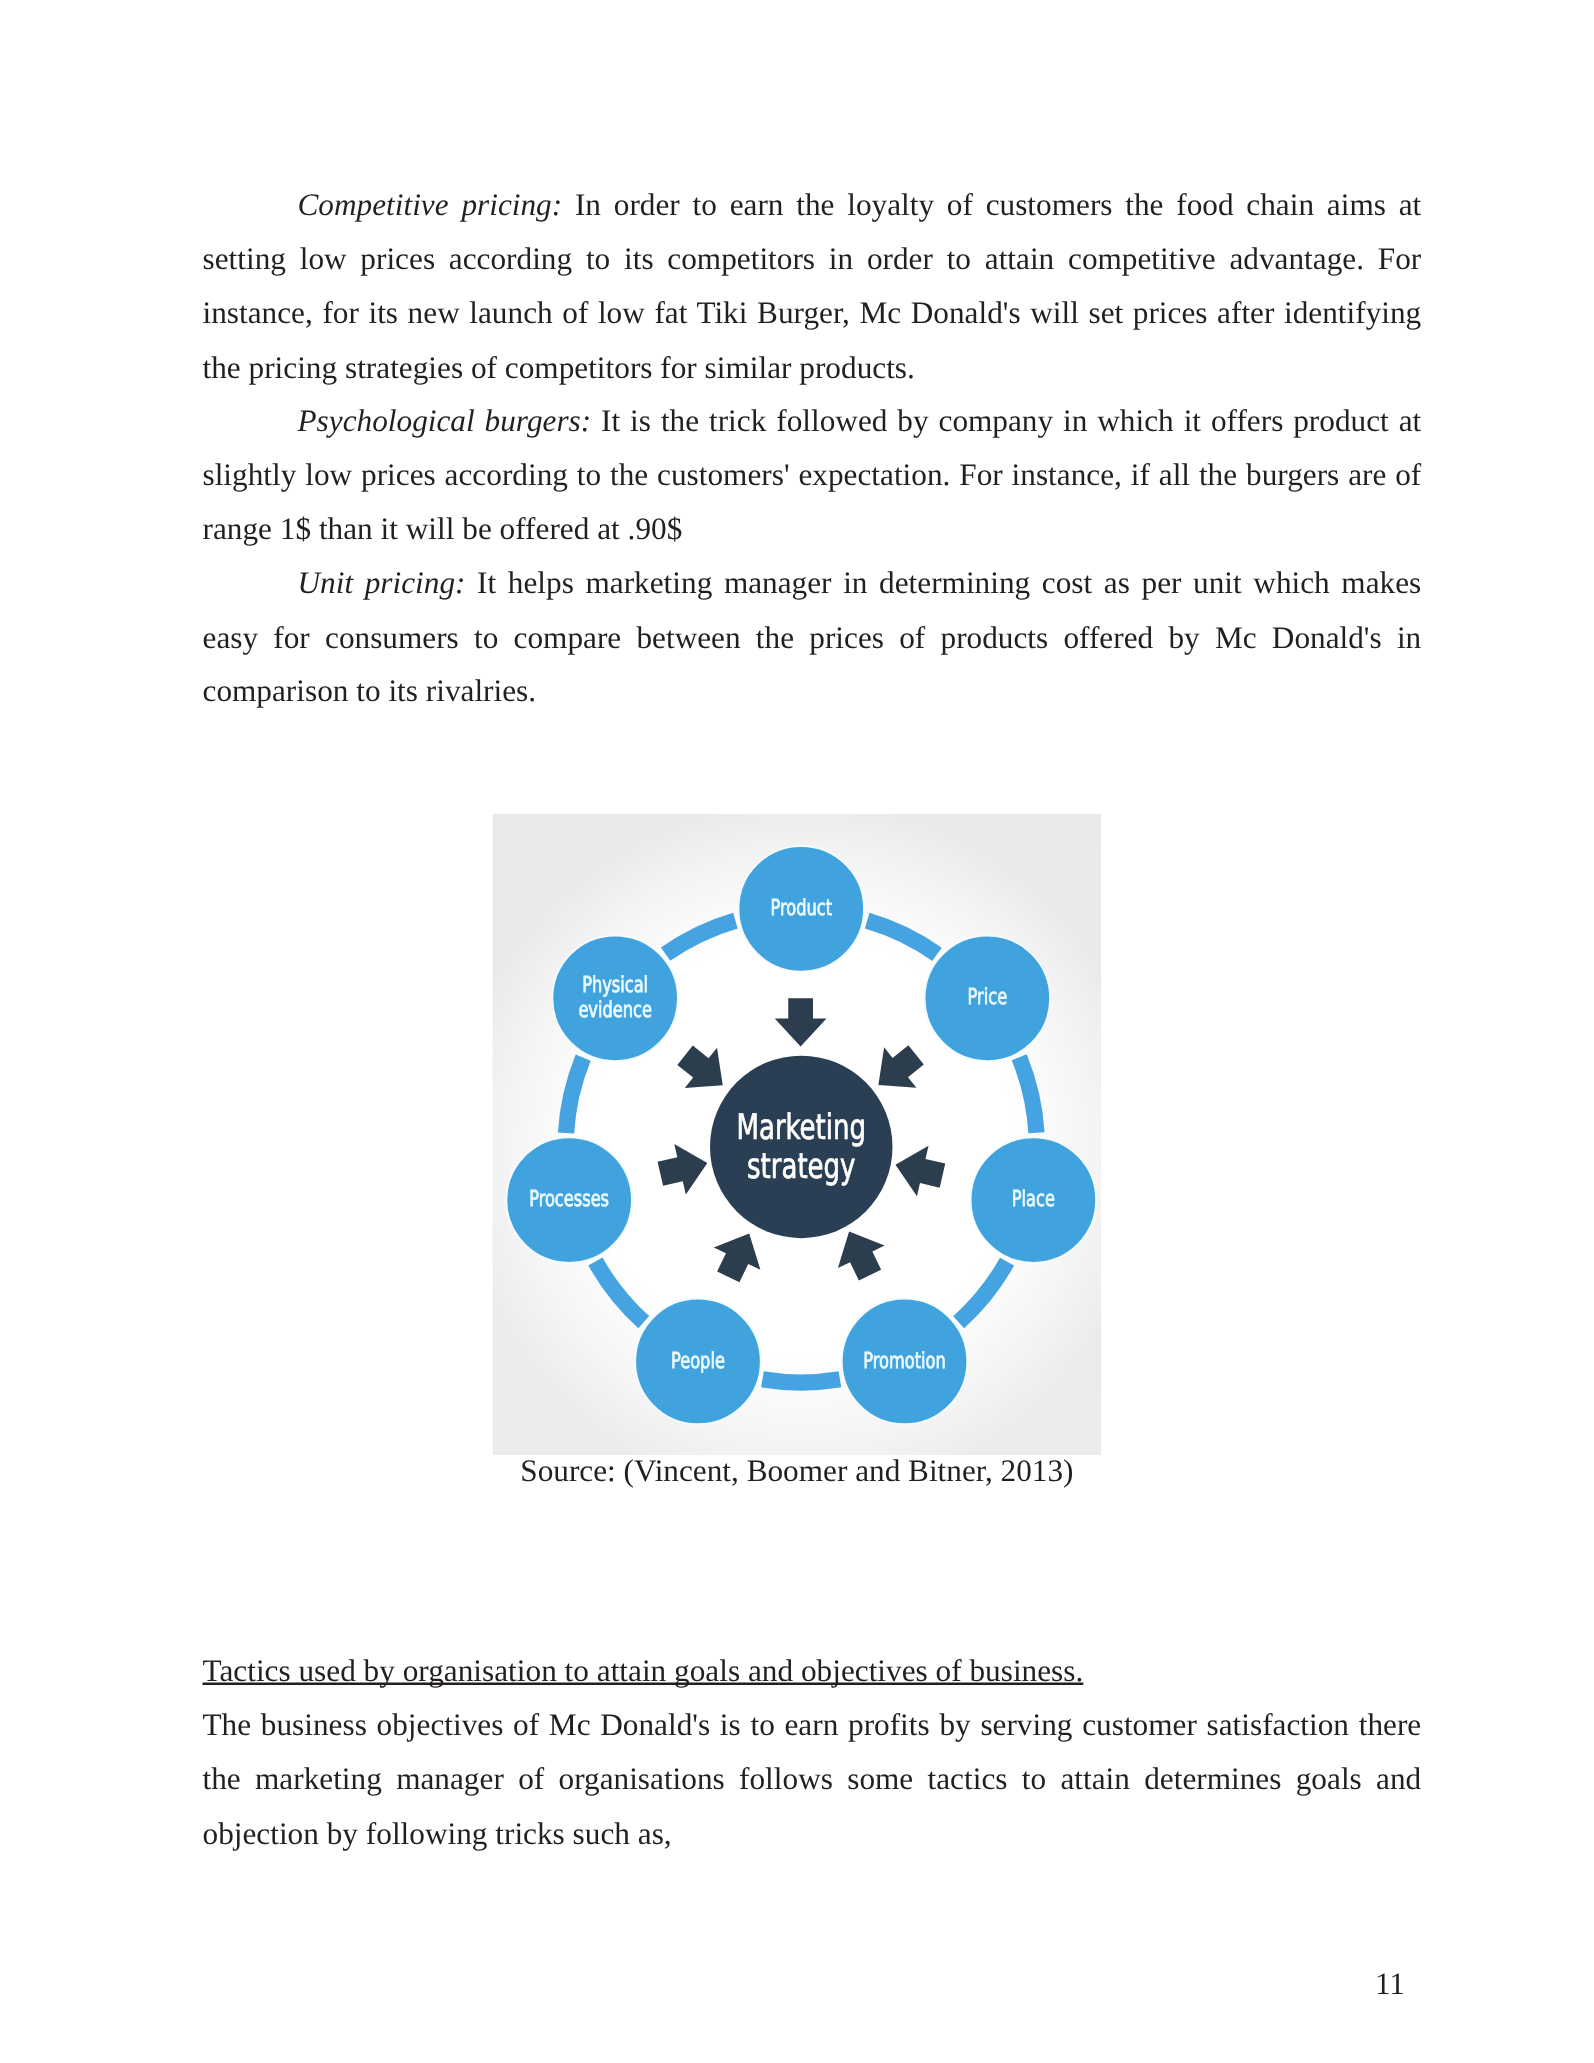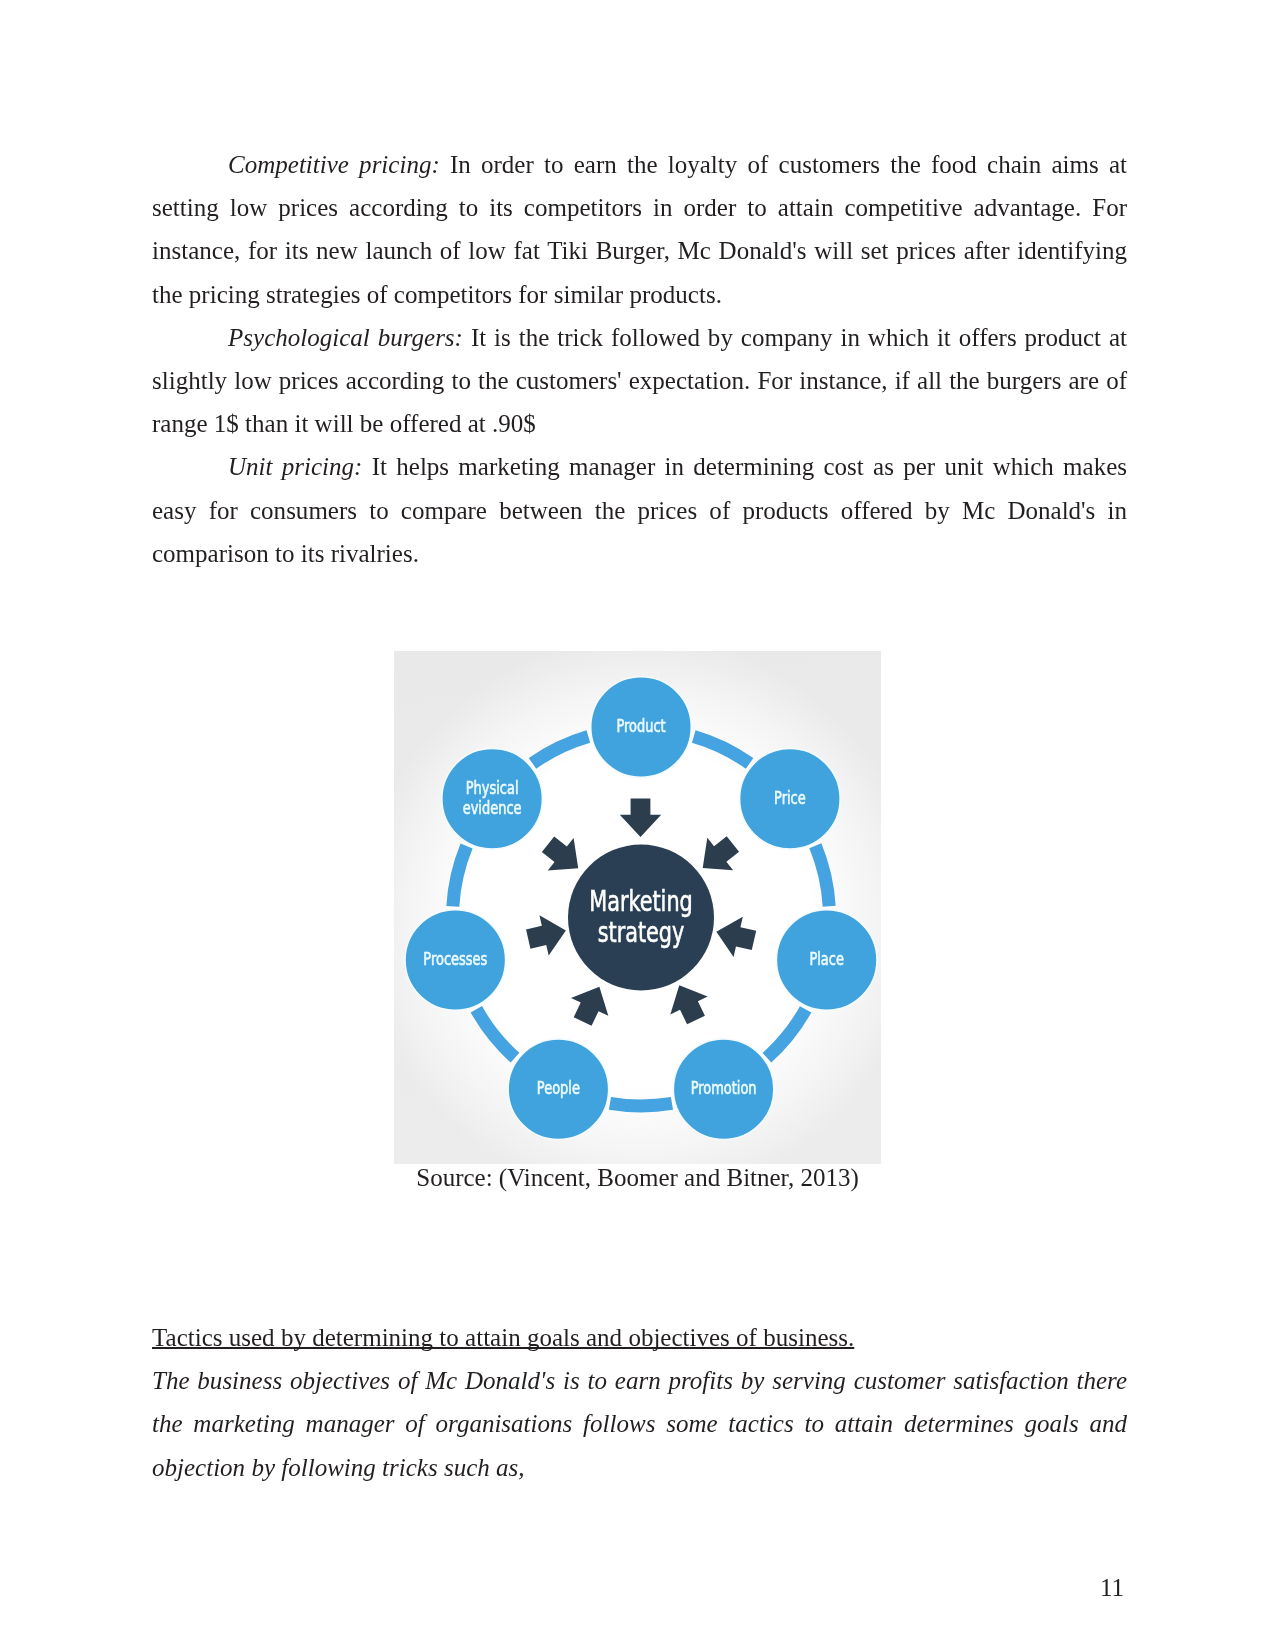--- a/index.html
+++ b/index.html
@@ -10,21 +10,21 @@
     transform:translateZ(0);
     background:#ffffff;
     font-family:"Liberation Serif", serif;
     color:#231f20;
     overflow:hidden;
     position:relative;
   }
   .page { position:absolute; inset:0; }
 
   
-  .col { position:absolute; left:152px; width:975px; }
+  .col { position:absolute; left:162px; width:975px; }
   p.body {
     margin:0;
     font-size:25px;
     line-height:43.2px;
     text-align:justify;
     text-justify:inter-word;
     color:#231f20;
     letter-spacing:0.01px;
   }
   p.body .ind { display:inline-block; width:76px; }
@@ -34,21 +34,21 @@
   #figure { position:absolute; left:394px; top:651px; width:487px; height:513px; }
   #figure svg { display:block; }
   .capbox { position:absolute; left:150px; top:1156px; width:975px; height:66px;
             overflow:hidden; }
   .cap { text-align:center; font-size:25px; line-height:43.2px; color:#231f20; }
 
   p.body#heading { text-decoration:underline;
                    text-decoration-skip-ink:none;
                    text-decoration-thickness:1.6px;
                    text-underline-offset:0.8px; }
-  p.body#closing { text-align:justify;font-style:italic; }
+  p.body#closing { text-align:justify; }
 
   
   #pageno { position:absolute; right:151px; font-size:25px; color:#231f20; }
 </style>
 </head>
 <body>
 
 <div class="page">
 
   <div class="col" id="para-block" style="top:143px;">
@@ -140,19 +140,19 @@
           </g>
         </g>
       </svg>
     </div>
 
   <div class="capbox" id="capbox">
     <div class="cap">Source: (Vincent, Boomer and Bitner, 2013)</div>
   </div>
 
   <div class="col" id="tail-block" style="top:1316px;">
-    <p class="body" id="heading">Tactics used by determining to attain goals and objectives of business.</p>
+    <p class="body" id="heading">Tactics used by organisation to attain goals and objectives of business.</p>
     <p class="body" id="closing">The business objectives of Mc Donald's is to earn profits by serving customer satisfaction there the marketing manager of organisations follows some tactics to attain determines goals and objection by following tricks such as,</p>
   </div>
 
   <div id="pageno" style="top:1574px;">11</div>
 
 </div>
 
 </body></html>

